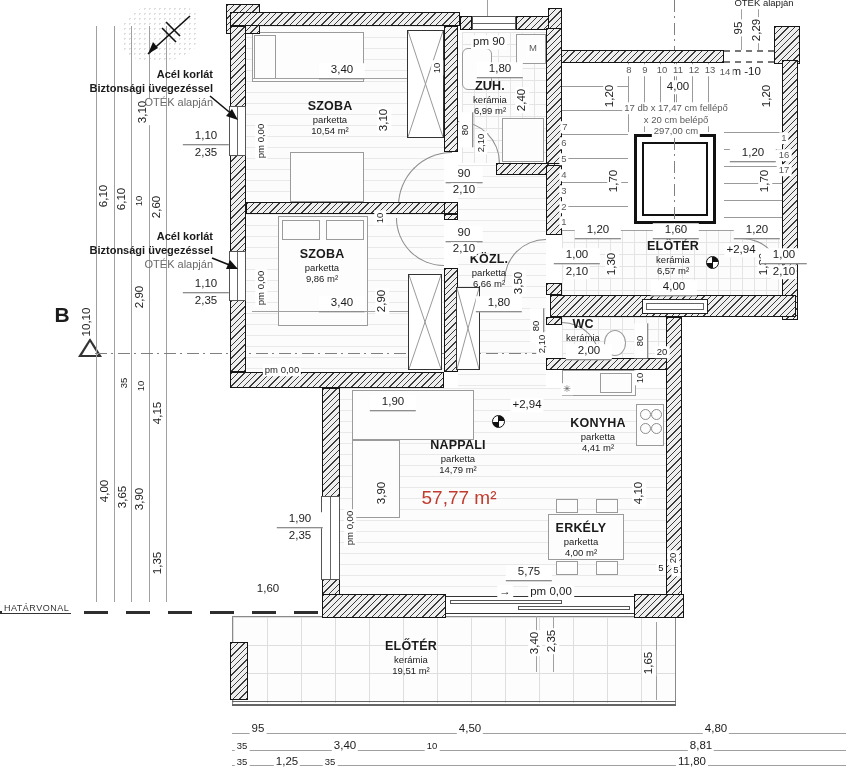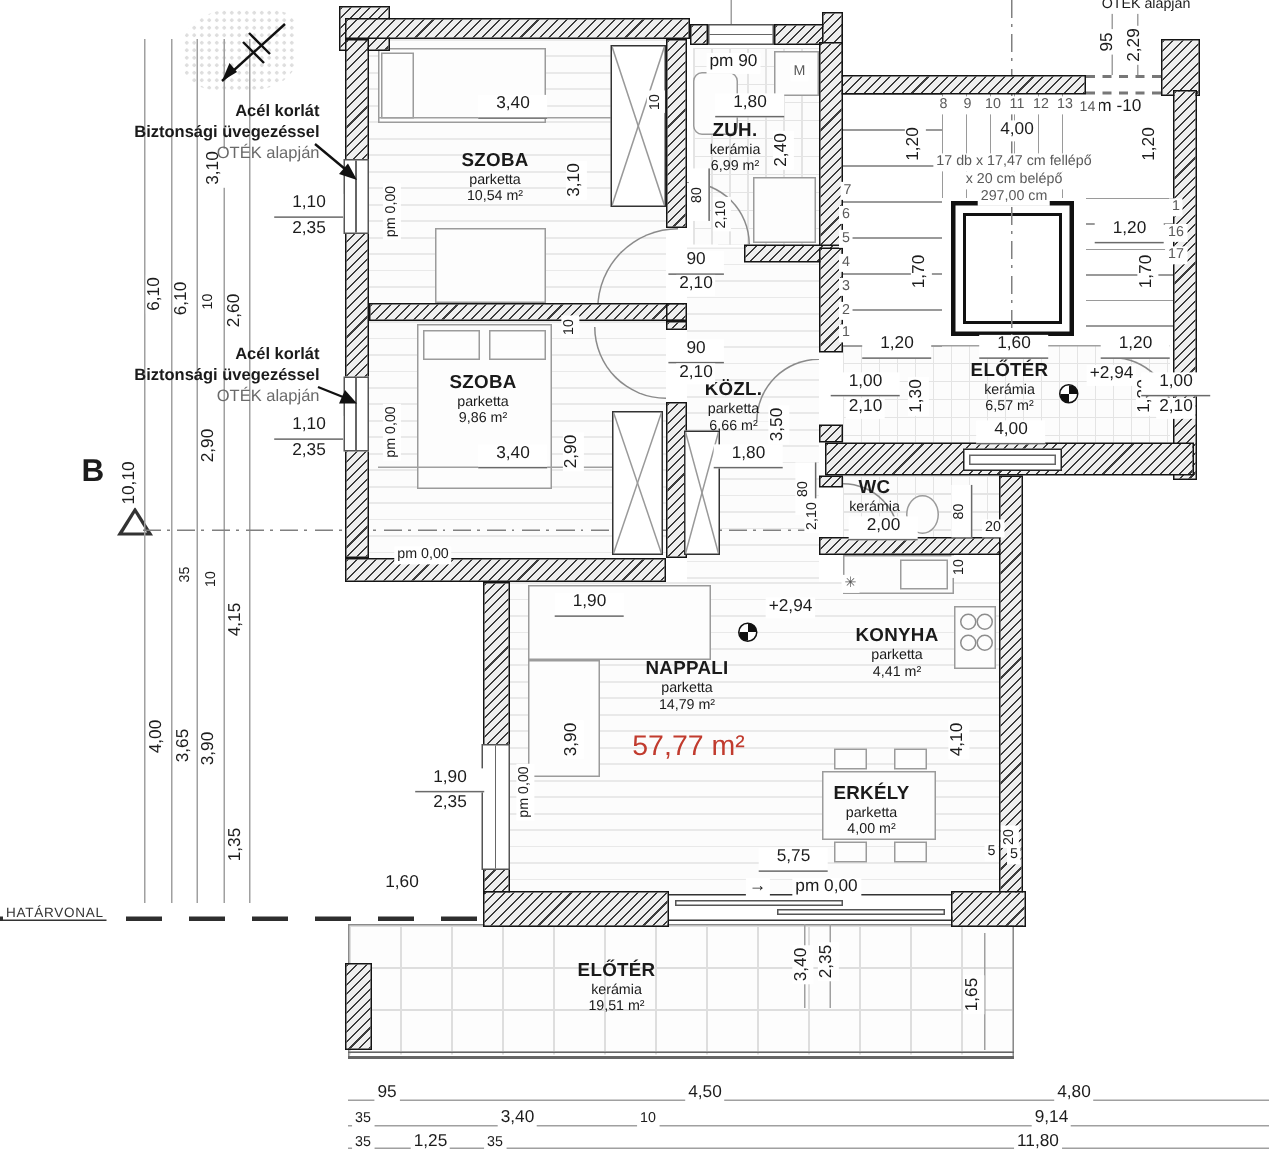--- a/index.html
+++ b/index.html
@@ -415,19 +415,19 @@
       <span class="dim" style="left: 551px; top: 592px;">pm 0,00</span>
       <span class="dim rot" style="left: 535px; top: 643px;">3,40</span>
       <span class="dim rot" style="left: 552px; top: 641px;">2,35</span>
       <span class="dim rot" style="left: 649px; top: 663px;">1,65</span>
       <span class="dim" style="left: 258px; top: 729px;">95</span>
       <span class="dim" style="left: 470px; top: 729px;">4,50</span>
       <span class="dim" style="left: 716px; top: 729px;">4,80</span>
       <span class="dim sm" style="left: 242px; top: 746px;">35</span>
       <span class="dim" style="left: 345px; top: 746px;">3,40</span>
       <span class="dim sm" style="left: 432px; top: 746px;">10</span>
-      <span class="dim" style="left: 701px; top: 746px;">9,14</span>
+      <span class="dim" style="left: 701px; top: 746px;">8,81</span>
       <span class="dim sm" style="left: 242px; top: 762px;">35</span>
       <span class="dim" style="left: 287px; top: 762px;">1,25</span>
       <span class="dim sm" style="left: 330px; top: 762px;">35</span>
       <span class="dim" style="left: 692px; top: 762px;">11,80</span>
     </div>
 </div>
 
 </body></html>

